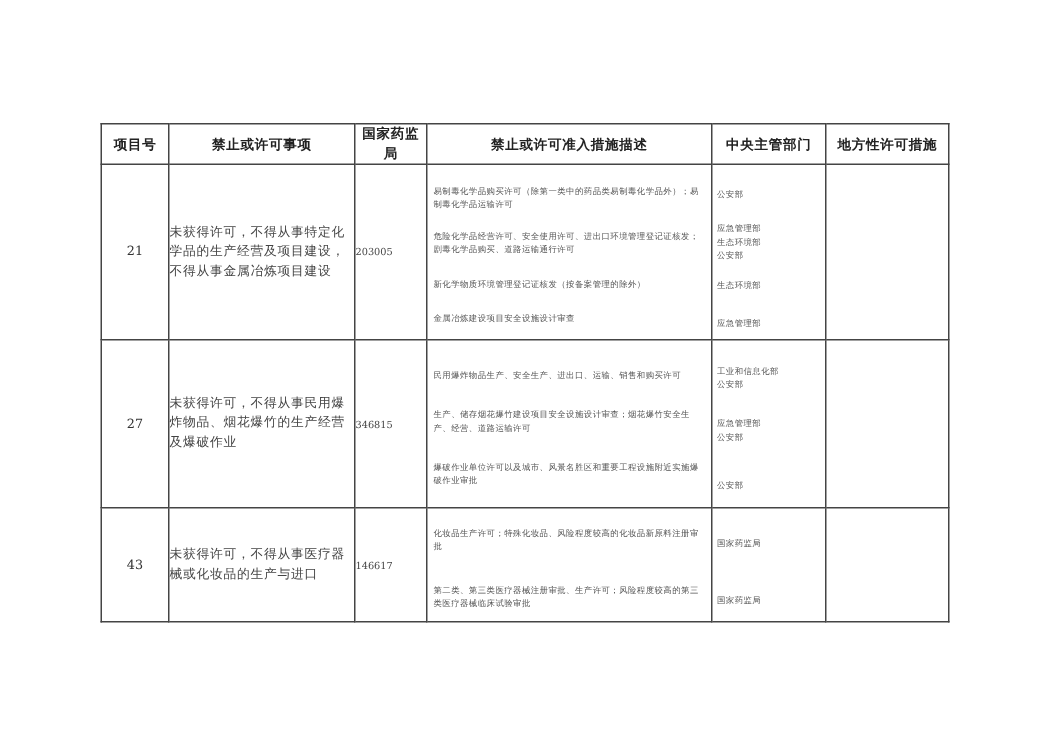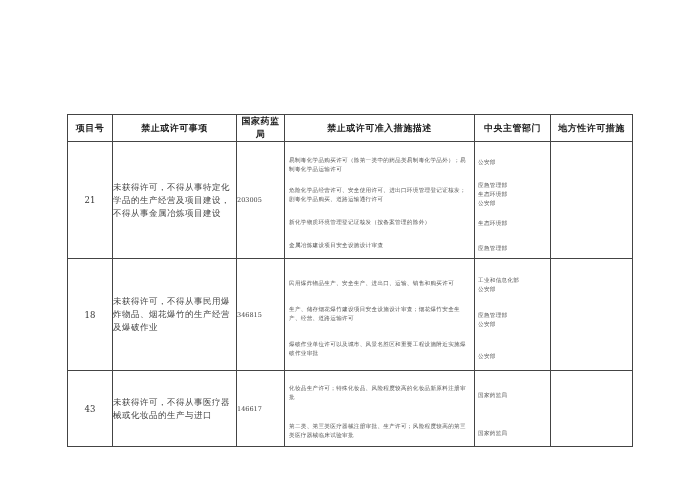--- a/index.html
+++ b/index.html
@@ -1,20 +1,20 @@
 <!DOCTYPE html>
 <html><head>
 <meta charset="utf-8">
 <style>
   html, body { margin:0; padding:0; background:#ffffff; }
   body { width:700px; height:495px; position:relative; overflow:hidden;
          font-family:"DejaVu Serif","Liberation Serif",serif; color:#333; }
   .page { position:absolute; left:0; top:0; width:700px; height:495px; background:#fff; }
   table.main { position:absolute; left:67px; top:82px; width:565px;
-         border-collapse:collapse; table-layout:fixed;margin-top:32px; }
+         border-collapse:collapse; table-layout:fixed; }
   table.main td, table.main th { border:1.2px solid #444; padding:0; vertical-align:middle; }
   th { height:24px; font-size:9px; font-weight:bold; color:#222; text-align:center; letter-spacing:0.5px; }
   td.num { text-align:center; font-size:8.5px; color:#333; }
   td.item { font-size:8.5px; line-height:13px; padding:0 4px 0 5px; color:#444; letter-spacing:0.5px; }
   td.code { text-align:left; font-size:6.5px; color:#444; }
   td.desc { padding:0; vertical-align:top; }
   td.dept { padding:0; vertical-align:top; }
   .dline { font-size:5.6px; line-height:9px; color:#555; padding-left:4px; padding-right:3px; letter-spacing:0.3px; }
   .deptline { font-size:5.6px; line-height:9px; color:#555; padding-left:3px; letter-spacing:0.3px; }
   .pagenum { position:absolute; top:419px; left:0; width:700px; text-align:center;
@@ -60,21 +60,21 @@
           <div class="deptline" style="margin-top:14px">应急管理部</div>
           <div class="deptline">生态环境部</div>
           <div class="deptline">公安部</div>
           <div class="deptline" style="margin-top:11px">生态环境部</div>
           <div class="deptline" style="margin-top:16px">应急管理部</div>
         </td>
         <td></td>
       </tr>
 
       <tr style="height:112px">
-        <td class="num">18</td>
+        <td class="num">27</td>
         <td class="item">未获得许可，不得从事民用爆炸物品、烟花爆竹的生产经营及爆破作业</td>
         <td class="code">346815</td>
         <td class="desc">
           <div class="dline" style="margin-top:7px">民用爆炸物品生产、安全生产、进出口、运输、销售和购买许可</div>
           <div class="dline" style="margin-top:17px">生产、储存烟花爆竹建设项目安全设施设计审查；烟花爆竹安全生产、经营、道路运输许可</div>
           <div class="dline" style="margin-top:17px">爆破作业单位许可以及城市、风景名胜区和重要工程设施附近实施爆破作业审批</div>
         </td>
         <td class="dept">
           <div class="deptline" style="margin-top:7px">工业和信息化部</div>
           <div class="deptline">公安部</div>

